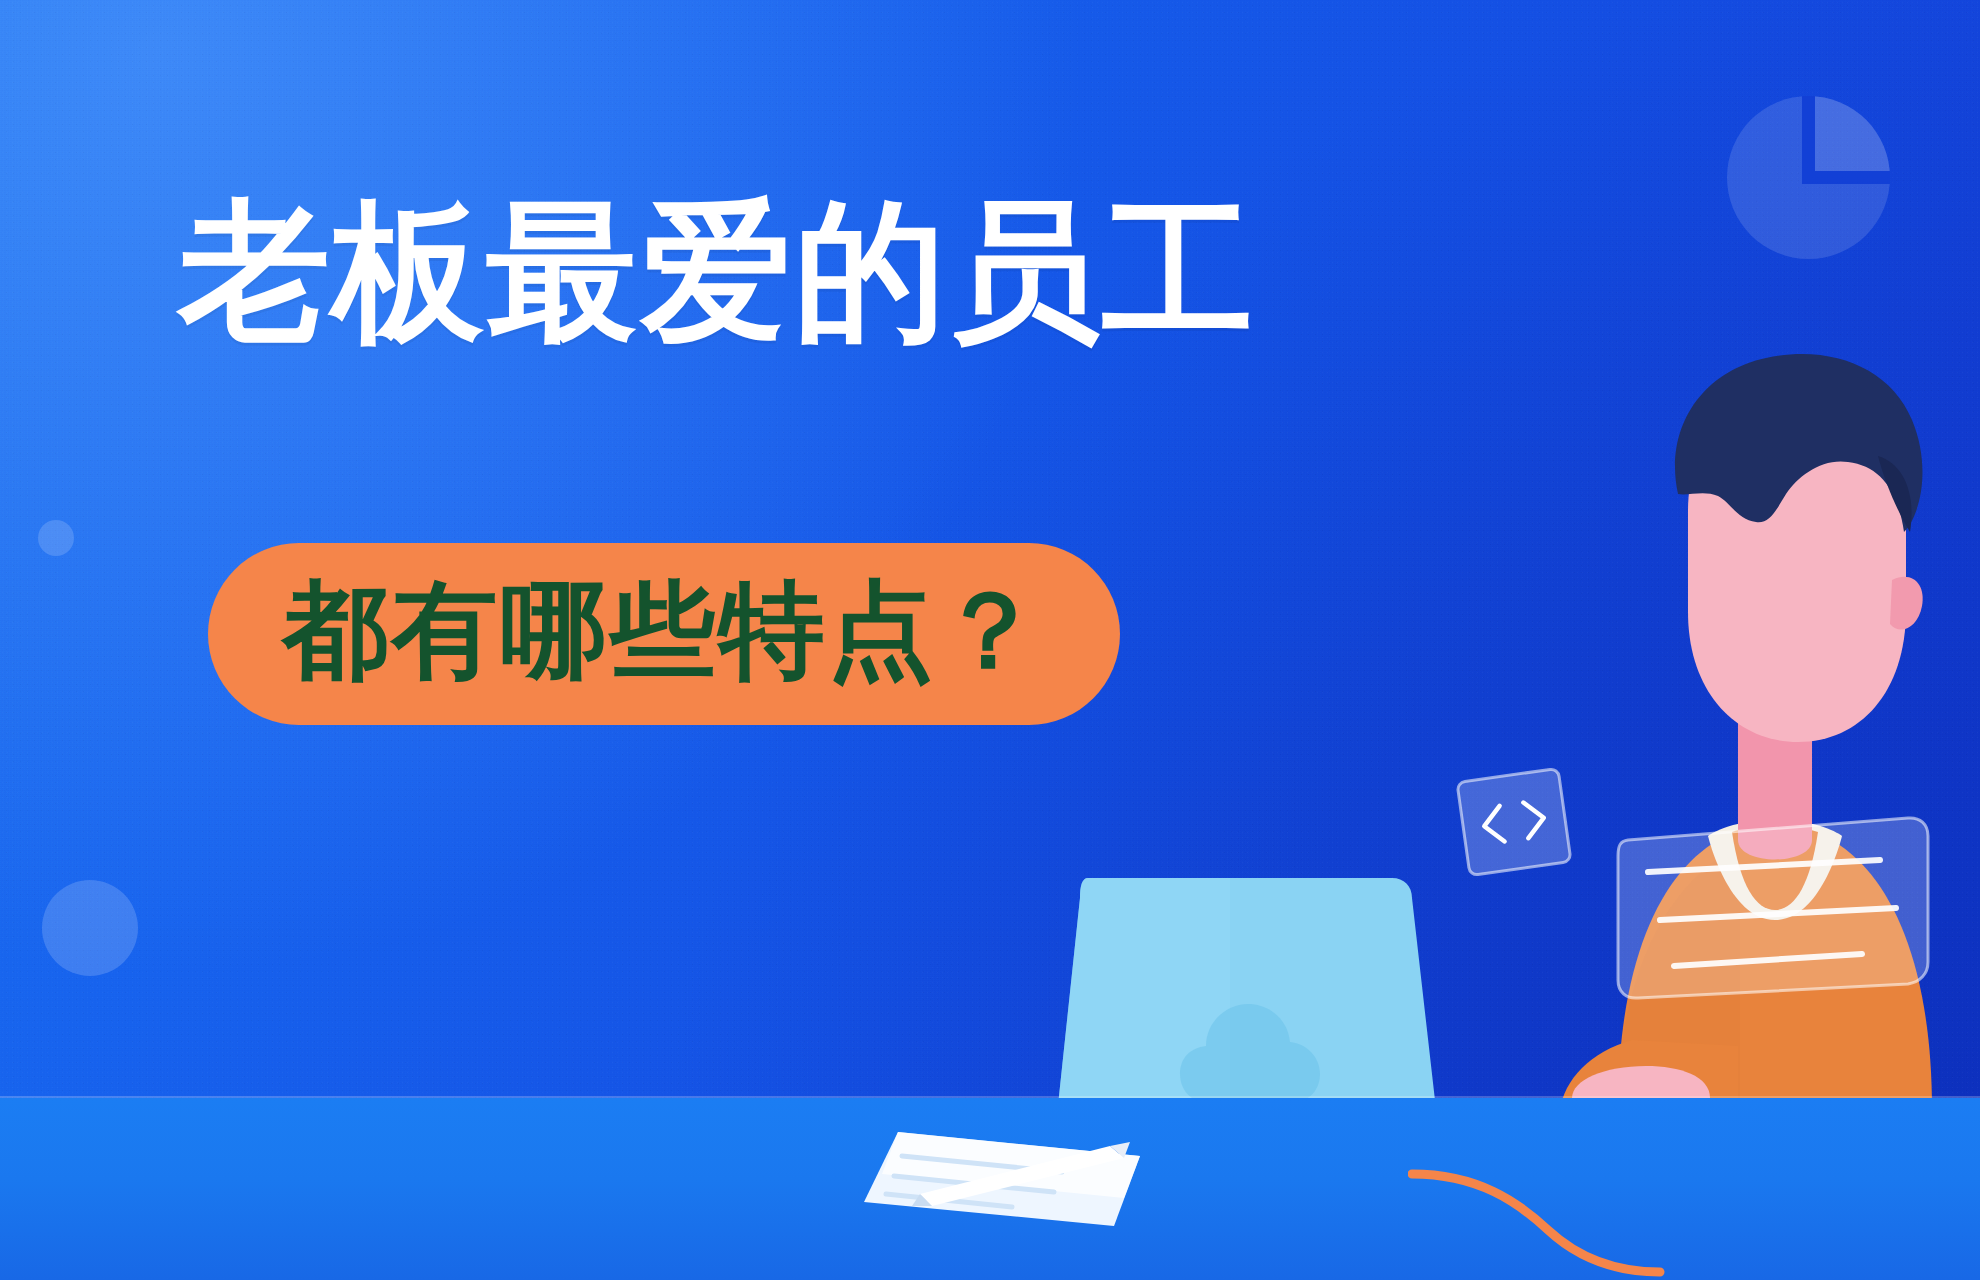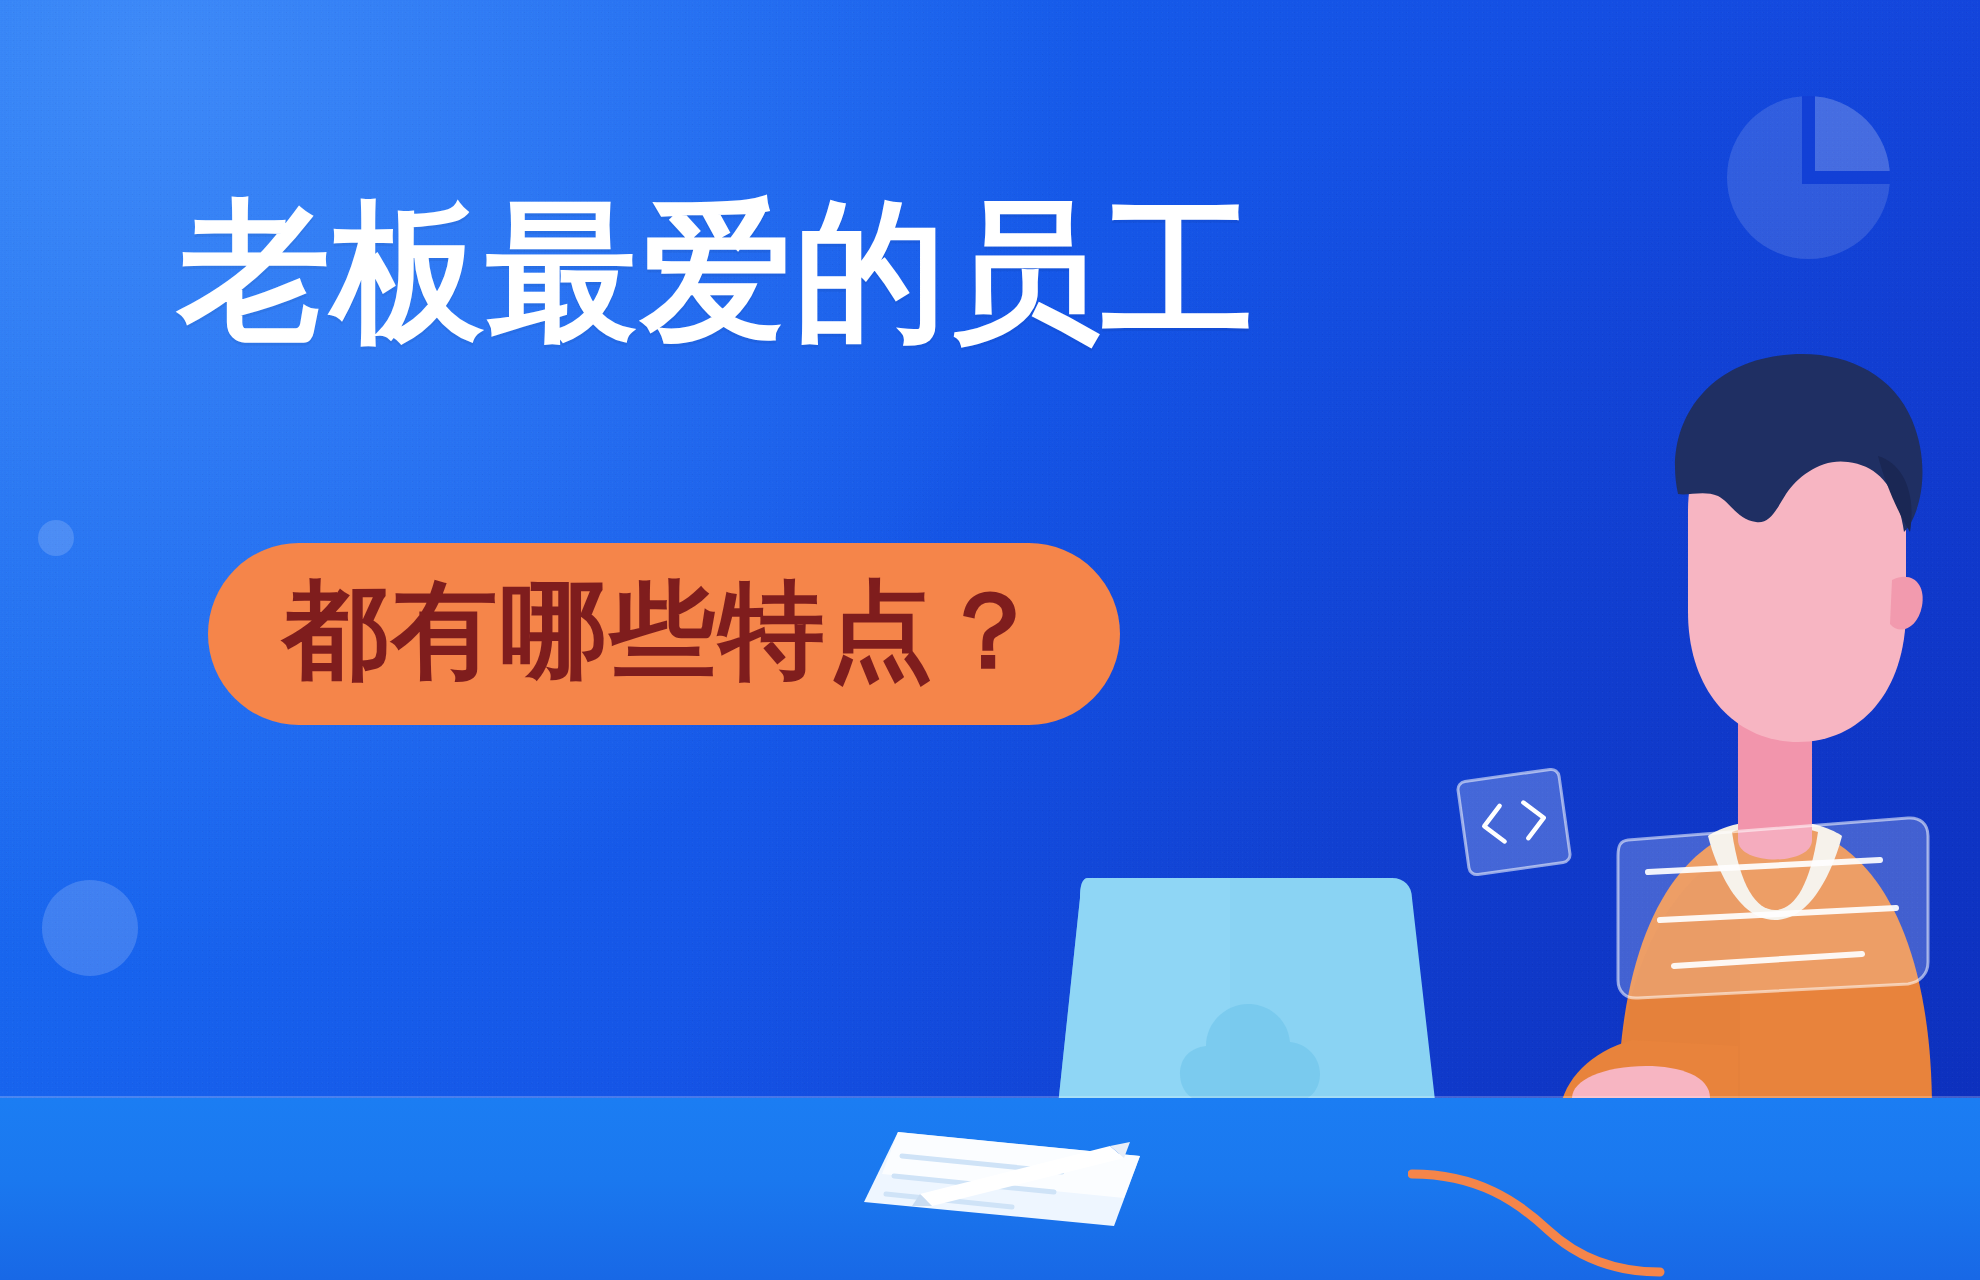--- a/index.html
+++ b/index.html
@@ -45,21 +45,21 @@
   }
 
   
   #subtitle-pill{
     position:absolute;left:208px;top:543px;
     width:912px;height:182px;border-radius:91px;
     background:#f5854a;
     display:flex;align-items:center;justify-content:center;
   }
   #subtitle-text{
-    font-size:106px;line-height:1;font-weight:700;color:#7f1d1d;
+    font-size:106px;line-height:1;font-weight:700;color:#14532d;
     letter-spacing:3px;white-space:nowrap;
     transform:translateY(-3px);
   }
 
   
   #desk{
     position:absolute;left:0;top:1098px;width:1980px;height:182px;
     background:linear-gradient(180deg,#1b7df3 0%,#1a78ef 45%,#1868e6 100%);
   }
   #desk-edge{

